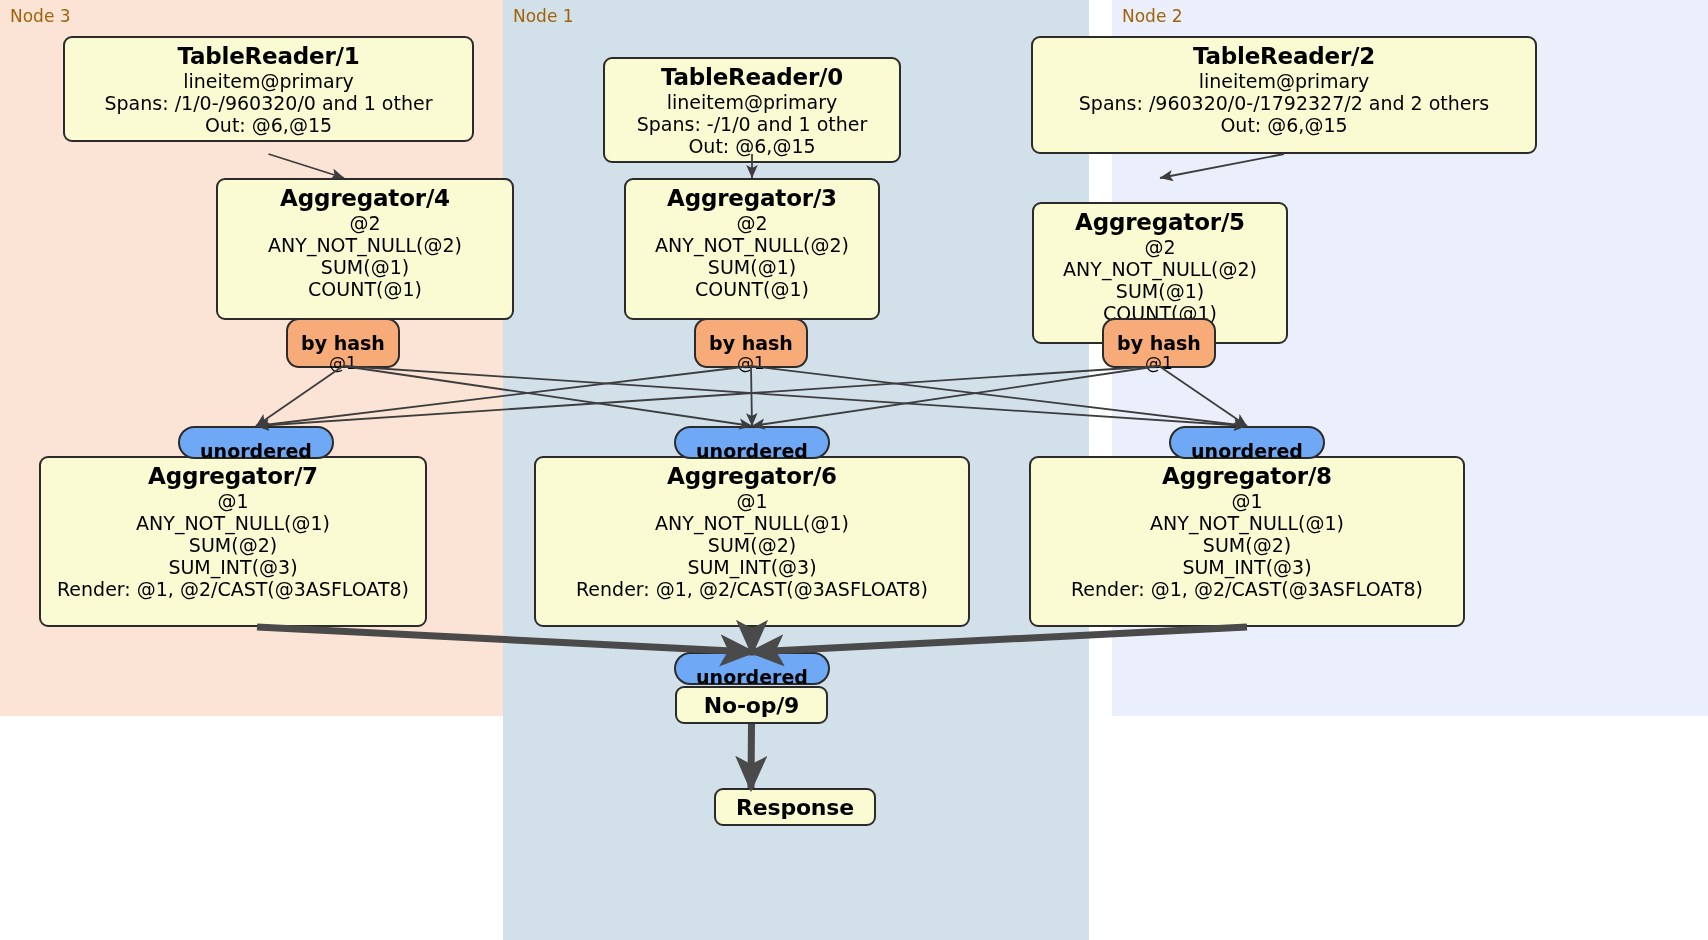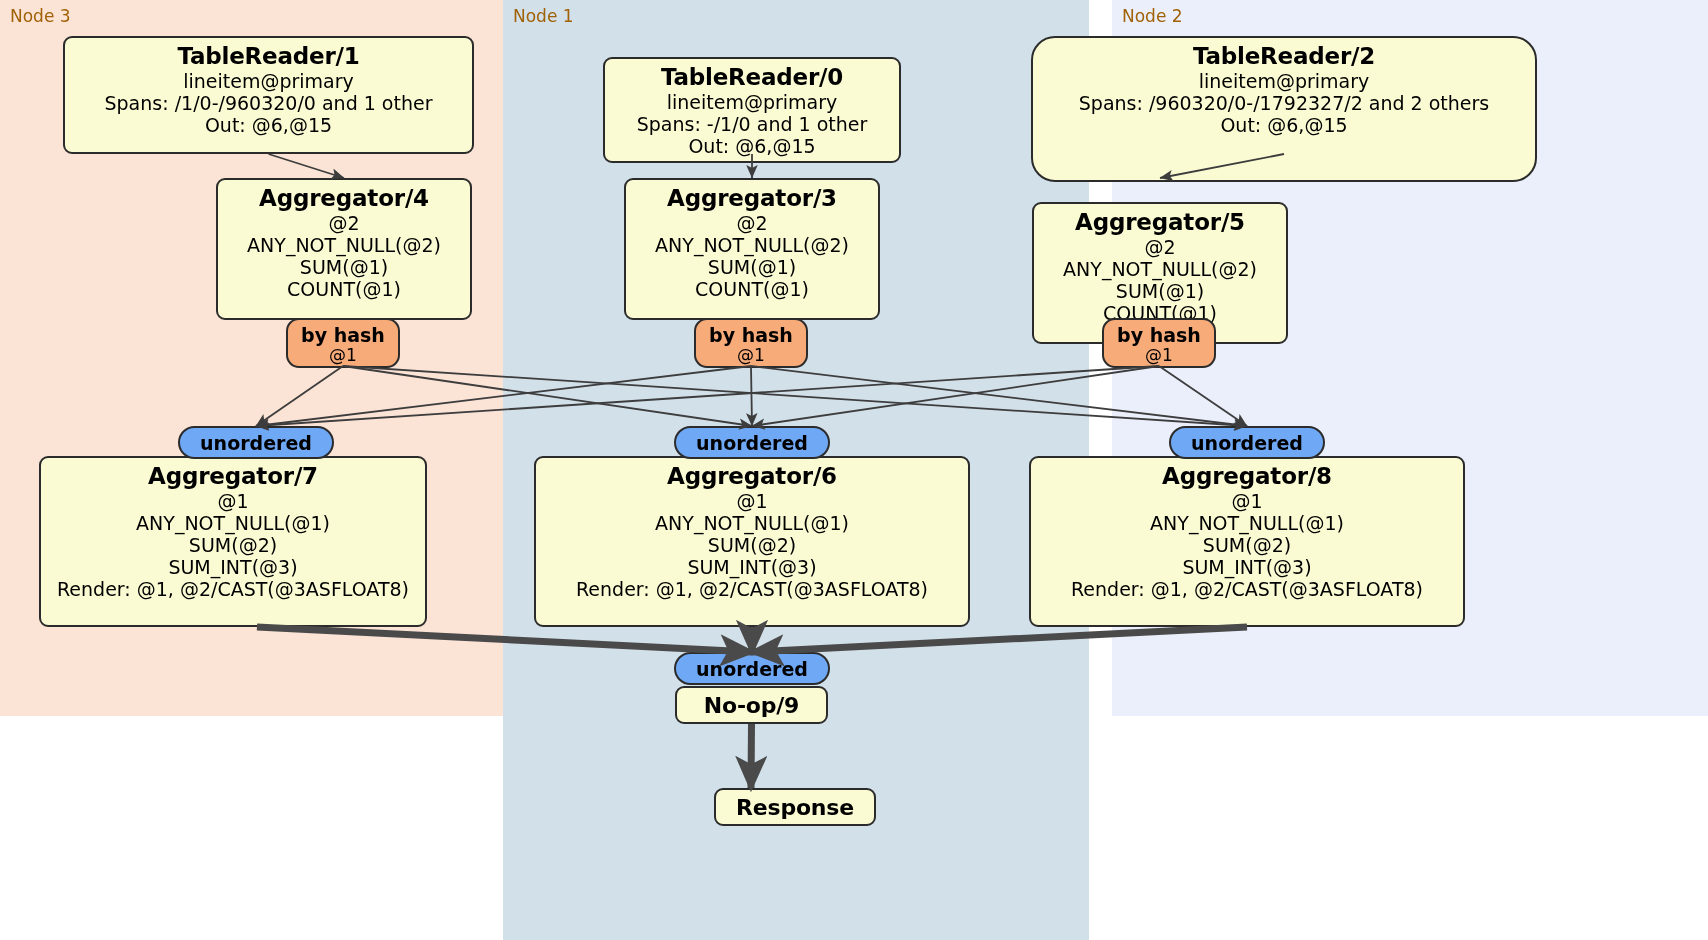--- a/index.html
+++ b/index.html
@@ -58,21 +58,21 @@
     font-size: 22px;
   }
   
   .pill {
     position: absolute;
     box-sizing: border-box;
     border: 2px solid #2b2b2b;
     text-align: center;
     color: #000000;
     line-height: 1.1;
-    padding-top: 5px;
+    padding-top: 13px;
   }
   .pill.hash {
     background: #f6ab79;
     border-radius: 13px;
   }
   .pill.sync {
     background: #6fa8f5;
     border-radius: 20px;
   }
   .pill .ptitle {
@@ -137,39 +137,39 @@
         <line x1="1159" y1="366" x2="752" y2="426" stroke="#3d3d3d" stroke-width="1.8" marker-end="url(#arrowThin)"></line>
         <line x1="1159" y1="366" x2="1247" y2="426" stroke="#3d3d3d" stroke-width="1.8" marker-end="url(#arrowThin)"></line>
         <line x1="257" y1="627" x2="752" y2="652" stroke="#4a4a4a" stroke-width="7" marker-end="url(#arrowThick)"></line>
         <line x1="752" y1="627" x2="752" y2="652" stroke="#4a4a4a" stroke-width="7" marker-end="url(#arrowThick)"></line>
         <line x1="1247" y1="627" x2="752" y2="652" stroke="#4a4a4a" stroke-width="7" marker-end="url(#arrowThick)"></line>
         <line x1="751.5" y1="724" x2="751" y2="788" stroke="#4a4a4a" stroke-width="7" marker-end="url(#arrowThick)"></line>
       </g>
   </svg>
 
   <div class="layer-procs" id="processors">
-      <div class="proc" style="left: 63px; top: 36px; width: 411px; height: 118px;">
+      <div class="proc" style="left: 63px; top: 36px; width: 411px; height: 106px;">
         <div class="title">TableReader/1</div>
         <div class="line">lineitem@primary</div>
         <div class="line">Spans: /1/0-/960320/0 and 1 other</div>
         <div class="line">Out: @6,@15</div>
       </div>
       <div class="proc" style="left: 603px; top: 36px; width: 298px; height: 106px; margin-top: 21px;">
         <div class="title">TableReader/0</div>
         <div class="line">lineitem@primary</div>
         <div class="line">Spans: -/1/0 and 1 other</div>
         <div class="line">Out: @6,@15</div>
       </div>
-      <div class="proc" style="left: 1031px; top: 36px; width: 506px; height: 146px; border-radius: 24px;">
+      <div class="proc" style="left: 1031px; top: 36px; width: 506px; height: 118px;">
         <div class="title">TableReader/2</div>
         <div class="line">lineitem@primary</div>
         <div class="line">Spans: /960320/0-/1792327/2 and 2 others</div>
         <div class="line">Out: @6,@15</div>
       </div>
-      <div class="proc" style="left: 216px; top: 178px; width: 256px; height: 142px;">
+      <div class="proc" style="left: 216px; top: 178px; width: 298px; height: 142px;">
         <div class="title">Aggregator/4</div>
         <div class="line">@2</div>
         <div class="line">ANY_NOT_NULL(@2)</div>
         <div class="line">SUM(@1)</div>
         <div class="line">COUNT(@1)</div>
       </div>
       <div class="proc" style="left: 624px; top: 178px; width: 256px; height: 142px;">
         <div class="title">Aggregator/3</div>
         <div class="line">@2</div>
         <div class="line">ANY_NOT_NULL(@2)</div>

